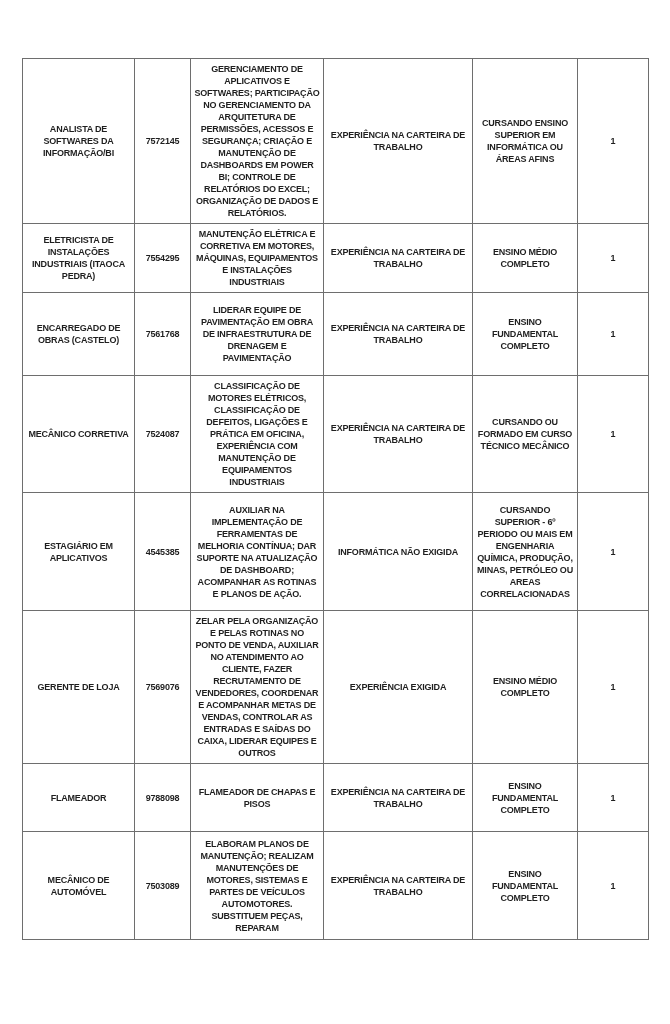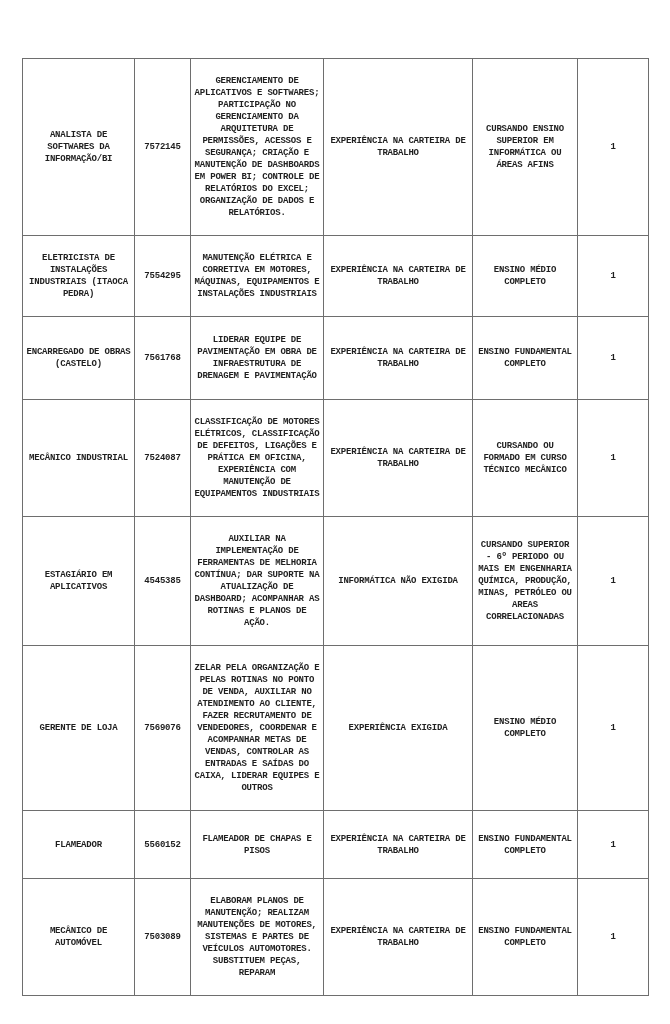--- a/index.html
+++ b/index.html
@@ -29,24 +29,23 @@
   }
   table.jobs td {
     border: 1px solid #6e6e6e;
     font-weight: bold;
     font-size: 9px;
     line-height: 12px;
     letter-spacing: -0.2px;
     color: #1f1f1f;
     text-align: center;
     vertical-align: middle;
-    padding: 16px 3px;
+    padding: 4px 3px;
     overflow: hidden;
     word-wrap: break-word;
-    font-family: Liberation Mono, monospace;
   }
   
   tr.r0 { height: 153px; }
   tr.r1 { height: 63px; }
   tr.r2 { height: 83px; }
   tr.r3 { height: 113px; }
   tr.r4 { height: 118px; }
   tr.r5 { height: 148px; }
   tr.r6 { height: 68px; }
   tr.r7 { height: 108px; }
@@ -83,21 +82,21 @@
       </tr>
       <tr class="r2">
         <td>ENCARREGADO DE OBRAS (CASTELO)</td>
         <td>7561768</td>
         <td>LIDERAR EQUIPE DE PAVIMENTAÇÃO EM OBRA DE INFRAESTRUTURA DE DRENAGEM E PAVIMENTAÇÃO</td>
         <td>EXPERIÊNCIA NA CARTEIRA DE TRABALHO</td>
         <td>ENSINO FUNDAMENTAL COMPLETO</td>
         <td>1</td>
       </tr>
       <tr class="r3">
-        <td>MECÂNICO INDUSTRIAL</td>
+        <td>MECÂNICO CORRETIVA</td>
         <td>7524087</td>
         <td>CLASSIFICAÇÃO DE MOTORES ELÉTRICOS, CLASSIFICAÇÃO DE DEFEITOS, LIGAÇÕES E PRÁTICA EM OFICINA, EXPERIÊNCIA COM MANUTENÇÃO DE EQUIPAMENTOS INDUSTRIAIS</td>
         <td>EXPERIÊNCIA NA CARTEIRA DE TRABALHO</td>
         <td>CURSANDO OU FORMADO EM CURSO TÉCNICO MECÂNICO</td>
         <td>1</td>
       </tr>
       <tr class="r4">
         <td>ESTAGIÁRIO EM APLICATIVOS</td>
         <td>4545385</td>
         <td>AUXILIAR NA IMPLEMENTAÇÃO DE FERRAMENTAS DE MELHORIA CONTÍNUA; DAR SUPORTE NA ATUALIZAÇÃO DE DASHBOARD; ACOMPANHAR AS ROTINAS E PLANOS DE AÇÃO.</td>
@@ -108,21 +107,21 @@
       <tr class="r5">
         <td>GERENTE DE LOJA</td>
         <td>7569076</td>
         <td>ZELAR PELA ORGANIZAÇÃO E PELAS ROTINAS NO PONTO DE VENDA, AUXILIAR NO ATENDIMENTO AO CLIENTE, FAZER RECRUTAMENTO DE VENDEDORES, COORDENAR E ACOMPANHAR METAS DE VENDAS, CONTROLAR AS ENTRADAS E SAÍDAS DO CAIXA, LIDERAR EQUIPES E OUTROS</td>
         <td>EXPERIÊNCIA EXIGIDA</td>
         <td>ENSINO MÉDIO COMPLETO</td>
         <td>1</td>
       </tr>
       <tr class="r6">
         <td>FLAMEADOR</td>
-        <td>5560152</td>
+        <td>9788098</td>
         <td>FLAMEADOR DE CHAPAS E PISOS</td>
         <td>EXPERIÊNCIA NA CARTEIRA DE TRABALHO</td>
         <td>ENSINO FUNDAMENTAL COMPLETO</td>
         <td>1</td>
       </tr>
       <tr class="r7">
         <td>MECÂNICO DE AUTOMÓVEL</td>
         <td>7503089</td>
         <td>ELABORAM PLANOS DE MANUTENÇÃO; REALIZAM MANUTENÇÕES DE MOTORES, SISTEMAS E PARTES DE VEÍCULOS AUTOMOTORES. SUBSTITUEM PEÇAS, REPARAM</td>
         <td>EXPERIÊNCIA NA CARTEIRA DE TRABALHO</td>

